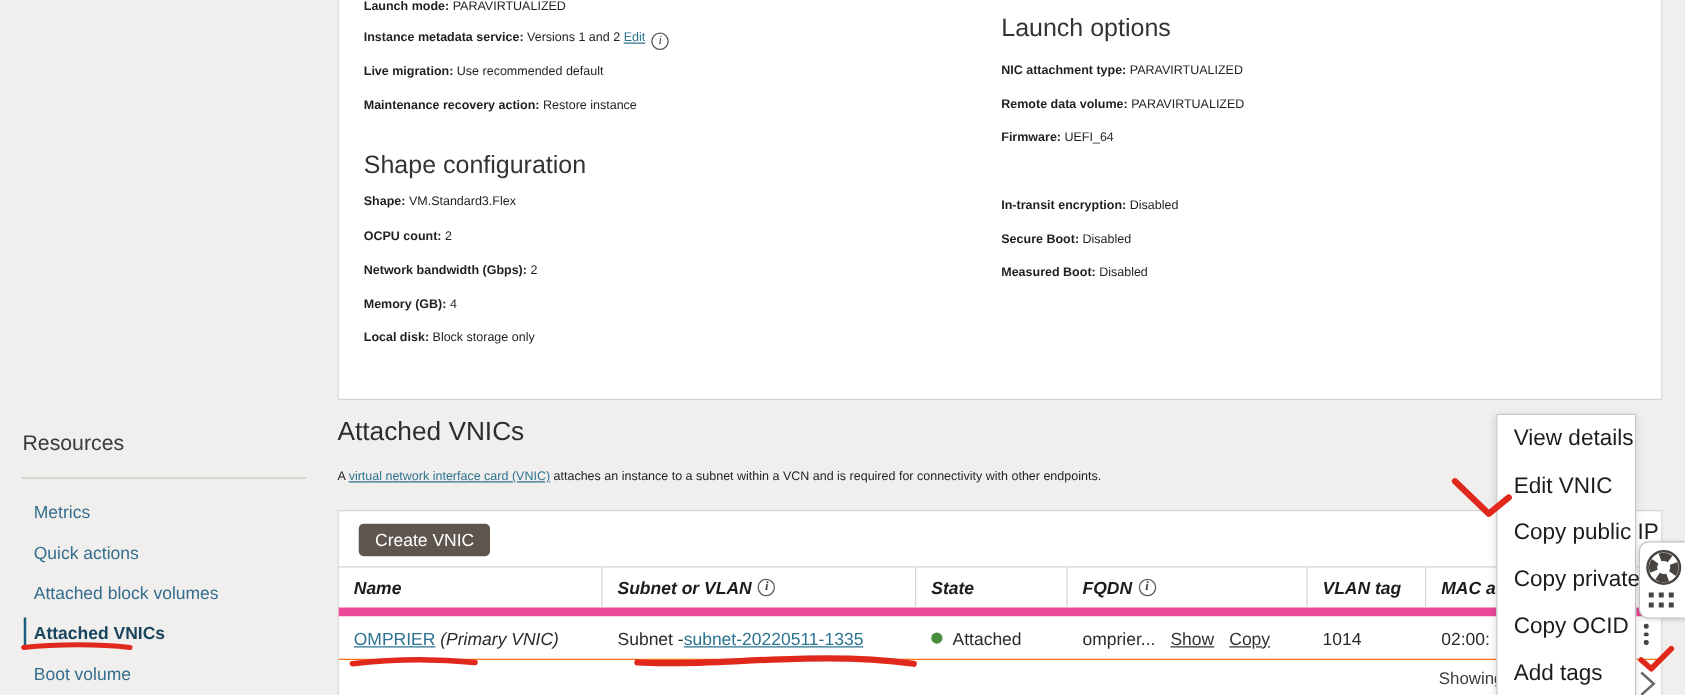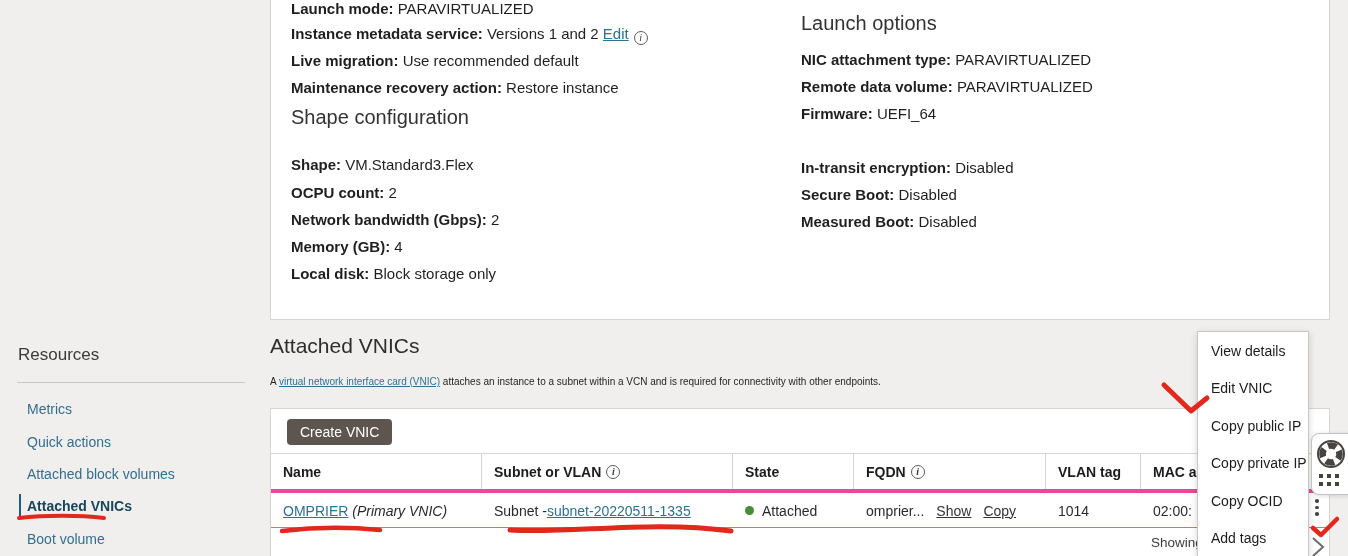--- a/index.html
+++ b/index.html
@@ -3,21 +3,21 @@
 <meta charset="utf-8">
 <style>
   * { margin:0; padding:0; box-sizing:border-box; }
   body { font-family:"Liberation Sans", sans-serif; }
   .screen { position:relative; width:1348px; height:556px; background:#f1efed; overflow:hidden; color:#1f1f1f; }
 
   .card { position:absolute; background:#fff; border:1px solid #d7d5d2; }
   .top-card { left:270px; top:-14px; width:1060px; height:334px; }
   .table-card { left:270px; top:408px; width:1060px; height:149px; }
 
-  .kv { position:absolute; font-size:15px; white-space:nowrap; color:#1f1f1f; }
+  .kv { position:absolute; font-size:10px; white-space:nowrap; color:#1f1f1f; }
   .kv b { font-weight:700; }
   .section-title { position:absolute; font-size:20px; font-weight:400; color:#333; white-space:nowrap; }
 
   .link { color:#2c7390; text-decoration:underline; cursor:pointer; }
   .plainlink { color:#333; text-decoration:underline; cursor:pointer; }
 
   .info { display:inline-block; width:14px; height:14px; border:1px solid #5a5a5a; border-radius:50%;
           font-size:10px; font-style:italic; font-family:"Liberation Serif", serif; text-align:center;
           line-height:12px; color:#3d3d3d; margin-left:5px; vertical-align:-2px; background:#fff; }
   .info::before { content:"i"; }
@@ -30,35 +30,35 @@
   .active-bar { position:absolute; left:19px; top:494px; width:2px; height:25px; background:#1b5e7d; }
 
   
   .vnics-h2 { position:absolute; left:270px; top:334px; font-size:21px; font-weight:400; color:#2d2d2d; }
   .vnics-desc { position:absolute; left:270px; top:376px; font-size:10px; color:#1f1f1f; white-space:nowrap; }
 
   .create-btn { position:absolute; left:16px; top:10px; background:#5e564e; color:#fff; border:none;
                 border-radius:4px; font-size:14px; padding:5px 13px; cursor:pointer; font-family:inherit; }
 
   .thead { position:absolute; left:0; top:44px; width:1058px; height:40px; display:flex;
-           border-top:1px solid #d8d6d3; border-bottom:4px solid #ec4899; }
+           border-top:1px solid #d8d6d3; border-bottom:7px solid #ec4899;font-style:italic; }
   .th { display:flex; align-items:center; padding-left:12px; font-size:14px; font-weight:700;
         color:#1c1c1c; border-right:1px solid #d8d6d3; white-space:nowrap; }
   .th:last-child { border-right:none; }
   .trow { position:absolute; left:0; top:85px; width:1058px; height:34px; display:flex;
           border-bottom:1px solid #f97316; }
   .td { display:flex; align-items:center; padding-left:12px; font-size:14px; color:#2a2a2a; white-space:nowrap; }
   .w1{width:211px}.w2{width:251px}.w3{width:121px}.w4{width:192px}.w5{width:95px}.w6{flex:1}
   .dot { width:9px; height:9px; border-radius:50%; margin-right:8px; flex:0 0 auto; }
   .tfoot { position:absolute; left:880px; top:126px; font-size:13.5px; color:#3c3c3c; white-space:nowrap; }
 
   
   .menu { position:absolute; left:1197px; top:331px; width:112px; height:232px; background:#fff;
           border:1px solid #c9c7c4; box-shadow:0 2px 7px rgba(0,0,0,.16); z-index:5; }
-  .menu-item { height:37.5px; display:flex; align-items:center; padding-left:13px; font-size:14px;
+  .menu-item { height:37.5px; display:flex; align-items:center; padding-left:13px; font-size:18px;
                color:#1c1c1c; cursor:pointer; white-space:nowrap; }
 
   
   .widget { position:absolute; left:1311px; top:433px; width:46px; height:62px; background:#fff;
             border:1px solid #c6c4c1; border-radius:8px; box-shadow:0 1px 4px rgba(0,0,0,.14); z-index:6; }
   .dots-grid { position:absolute; left:7px; top:40px; display:grid; grid-template-columns:repeat(3,4px);
                grid-gap:4px; }
   .dots-grid span { width:4px; height:4px; background:#474440; }
 
   .kebab { position:absolute; left:1315px; top:499px; display:flex; flex-direction:column; gap:3px;
@@ -87,21 +87,21 @@
     </div>
     <div class="kv" style="left:20px; top:65px;">
       <b>Live migration:</b>
       <span>Use recommended default</span>
     </div>
     <div class="kv" style="left:20px; top:92px;">
       <b>Maintenance recovery action:</b>
       <span>Restore instance</span>
     </div>
 
-    <div class="section-title" style="left:20px; top:119px;">Shape configuration</div>
+    <div class="section-title" style="left:20px; top:134px;">Shape configuration</div>
     <div class="kv" style="left:20px; top:169px;">
       <b>Shape:</b>
       <span>VM.Standard3.Flex</span>
     </div>
     <div class="kv" style="left:20px; top:197px;">
       <b>OCPU count:</b>
       <span>2</span>
     </div>
     <div class="kv" style="left:20px; top:224px;">
       <b>Network bandwidth (Gbps):</b>

